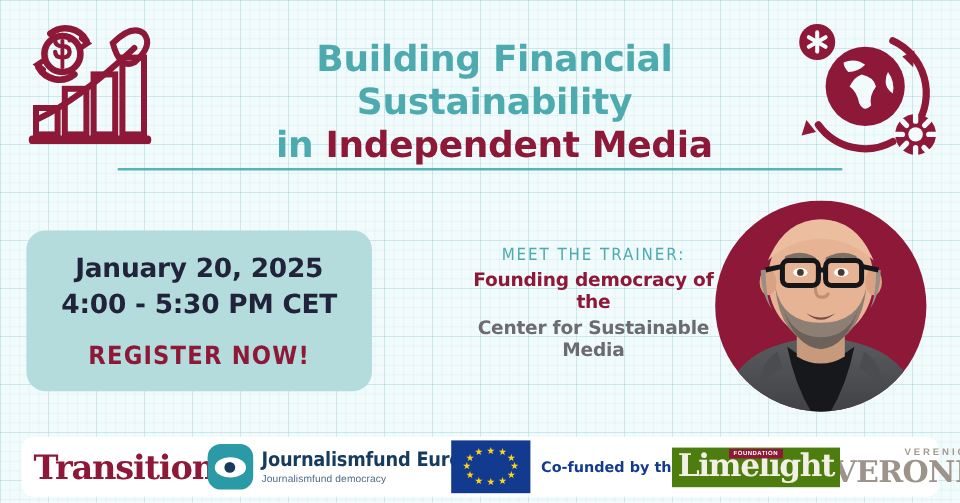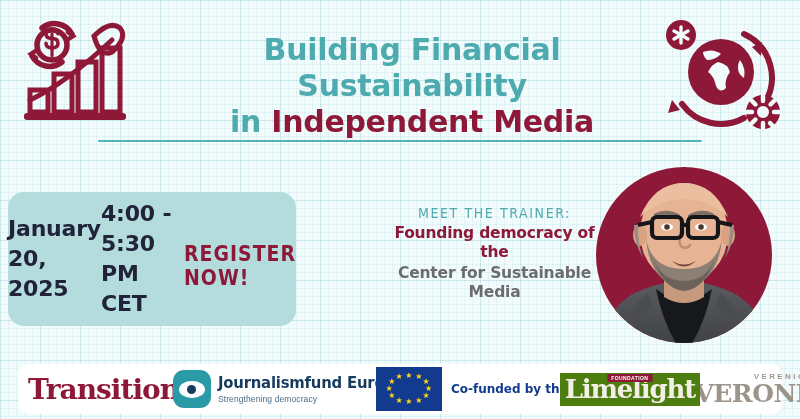--- a/index.html
+++ b/index.html
@@ -40,23 +40,23 @@
     position:absolute;left:98px;top:140px;width:604px;height:2px;
     background:#56b3b6;border-radius:2px;
   }
 
   
   .icon-left{position:absolute;left:16px;top:14px;width:118px;height:112px;}
   .icon-right{position:absolute;left:658px;top:8px;width:130px;height:128px;}
 
   
   .info-box{
-    position:absolute;left:8px;top:192px;width:288px;height:134px;
+    position:absolute;left:22px;top:192px;width:288px;height:134px;
     background:#b4dcdc;border-radius:16px;
-    display:flex;flex-direction:row;align-items:center;justify-content:center;
+    display:flex;flex-direction:column;align-items:center;justify-content:center;
   }
   .info-date{
     font-family:"DejaVu Sans","Liberation Sans",sans-serif;
     font-weight:bold;font-size:22px;color:#20233a;line-height:30px;
     letter-spacing:-.2px;
   }
   .info-time{
     font-family:"DejaVu Sans","Liberation Sans",sans-serif;
     font-weight:bold;font-size:22px;color:#20233a;line-height:30px;
     letter-spacing:-.2px;
@@ -299,21 +299,21 @@
     </div>
 
     <div class="logo-slot lg-jf">
       <span class="jf-eye">
         <span class="jf-eye-outer">
           <span class="jf-eye-inner"></span>
         </span>
       </span>
       <span class="jf-txt">
         <span class="jf-name">Journalismfund Europe</span>
-        <span class="jf-tag">Strengthening democracy</span>
+        <span class="jf-tag">Journalismfund democracy</span>
       </span>
     </div>
 
     <div class="logo-slot lg-eu">
       <span class="eu-flag">
         <span class="eu-star" style="left:50%;top:20%">★</span>
         <span class="eu-star" style="left:65%;top:23%">★</span>
         <span class="eu-star" style="left:76%;top:33%">★</span>
         <span class="eu-star" style="left:80%;top:50%">★</span>
         <span class="eu-star" style="left:76%;top:67%">★</span>

